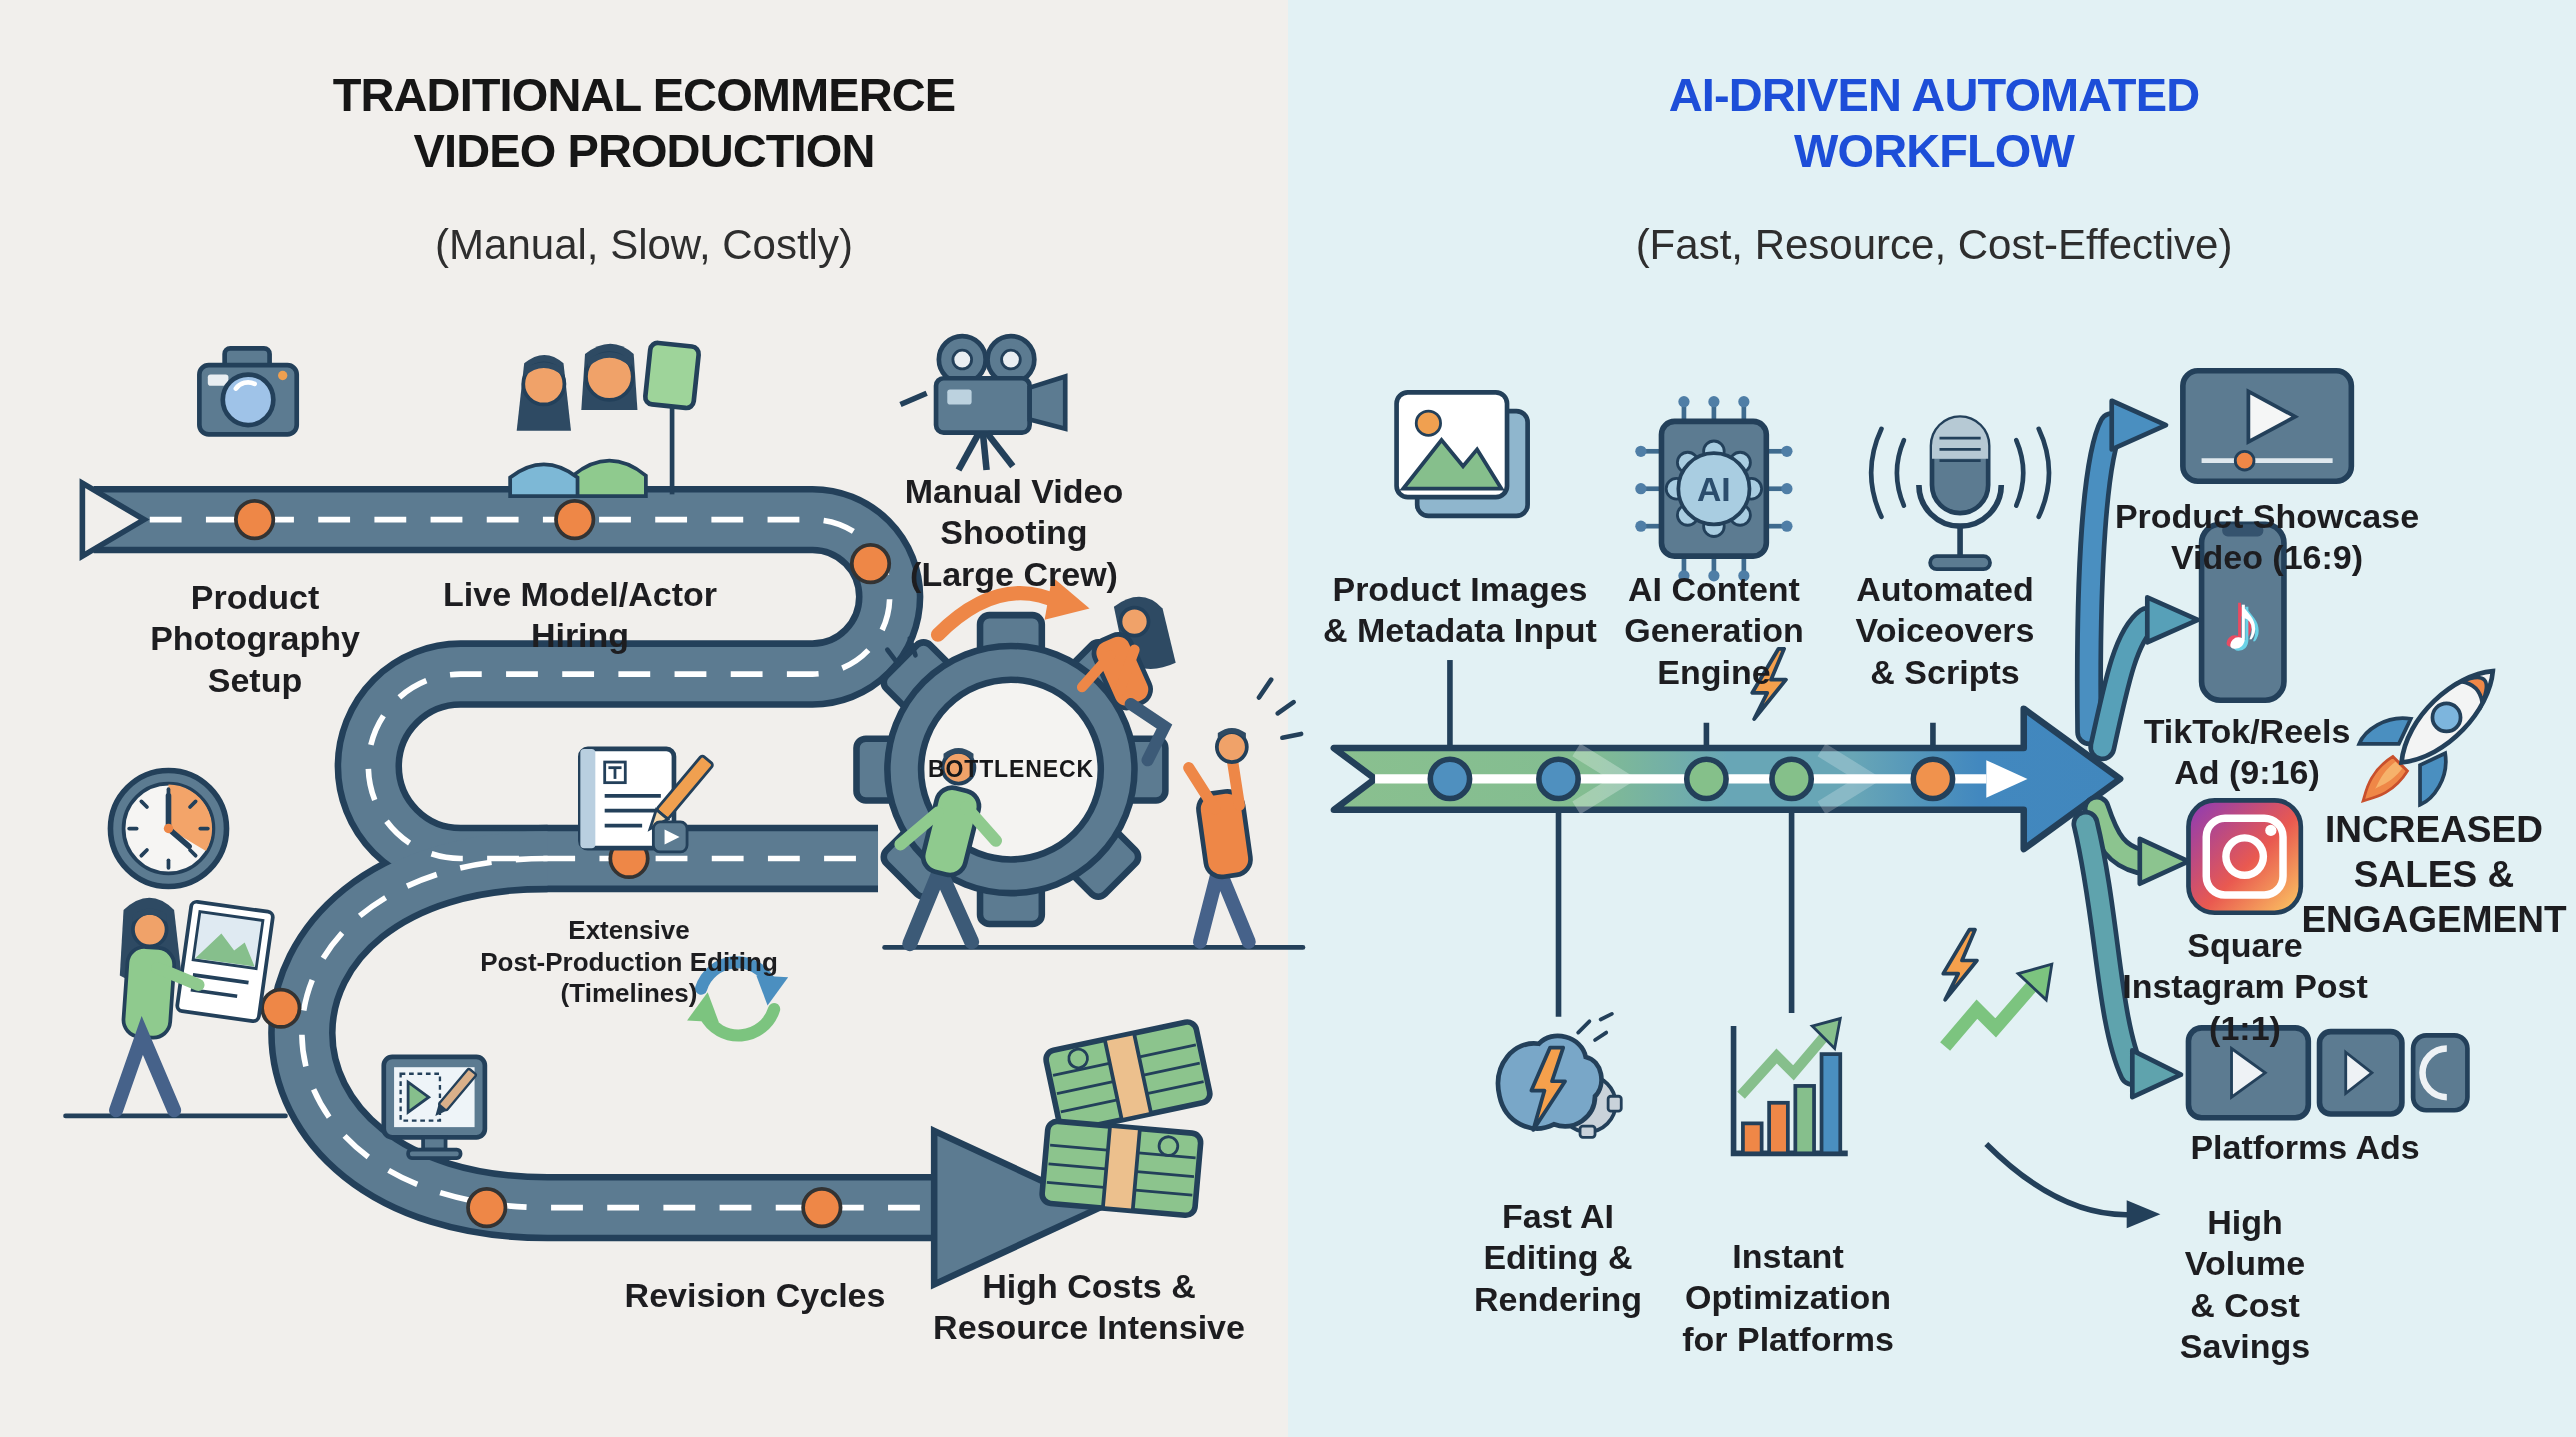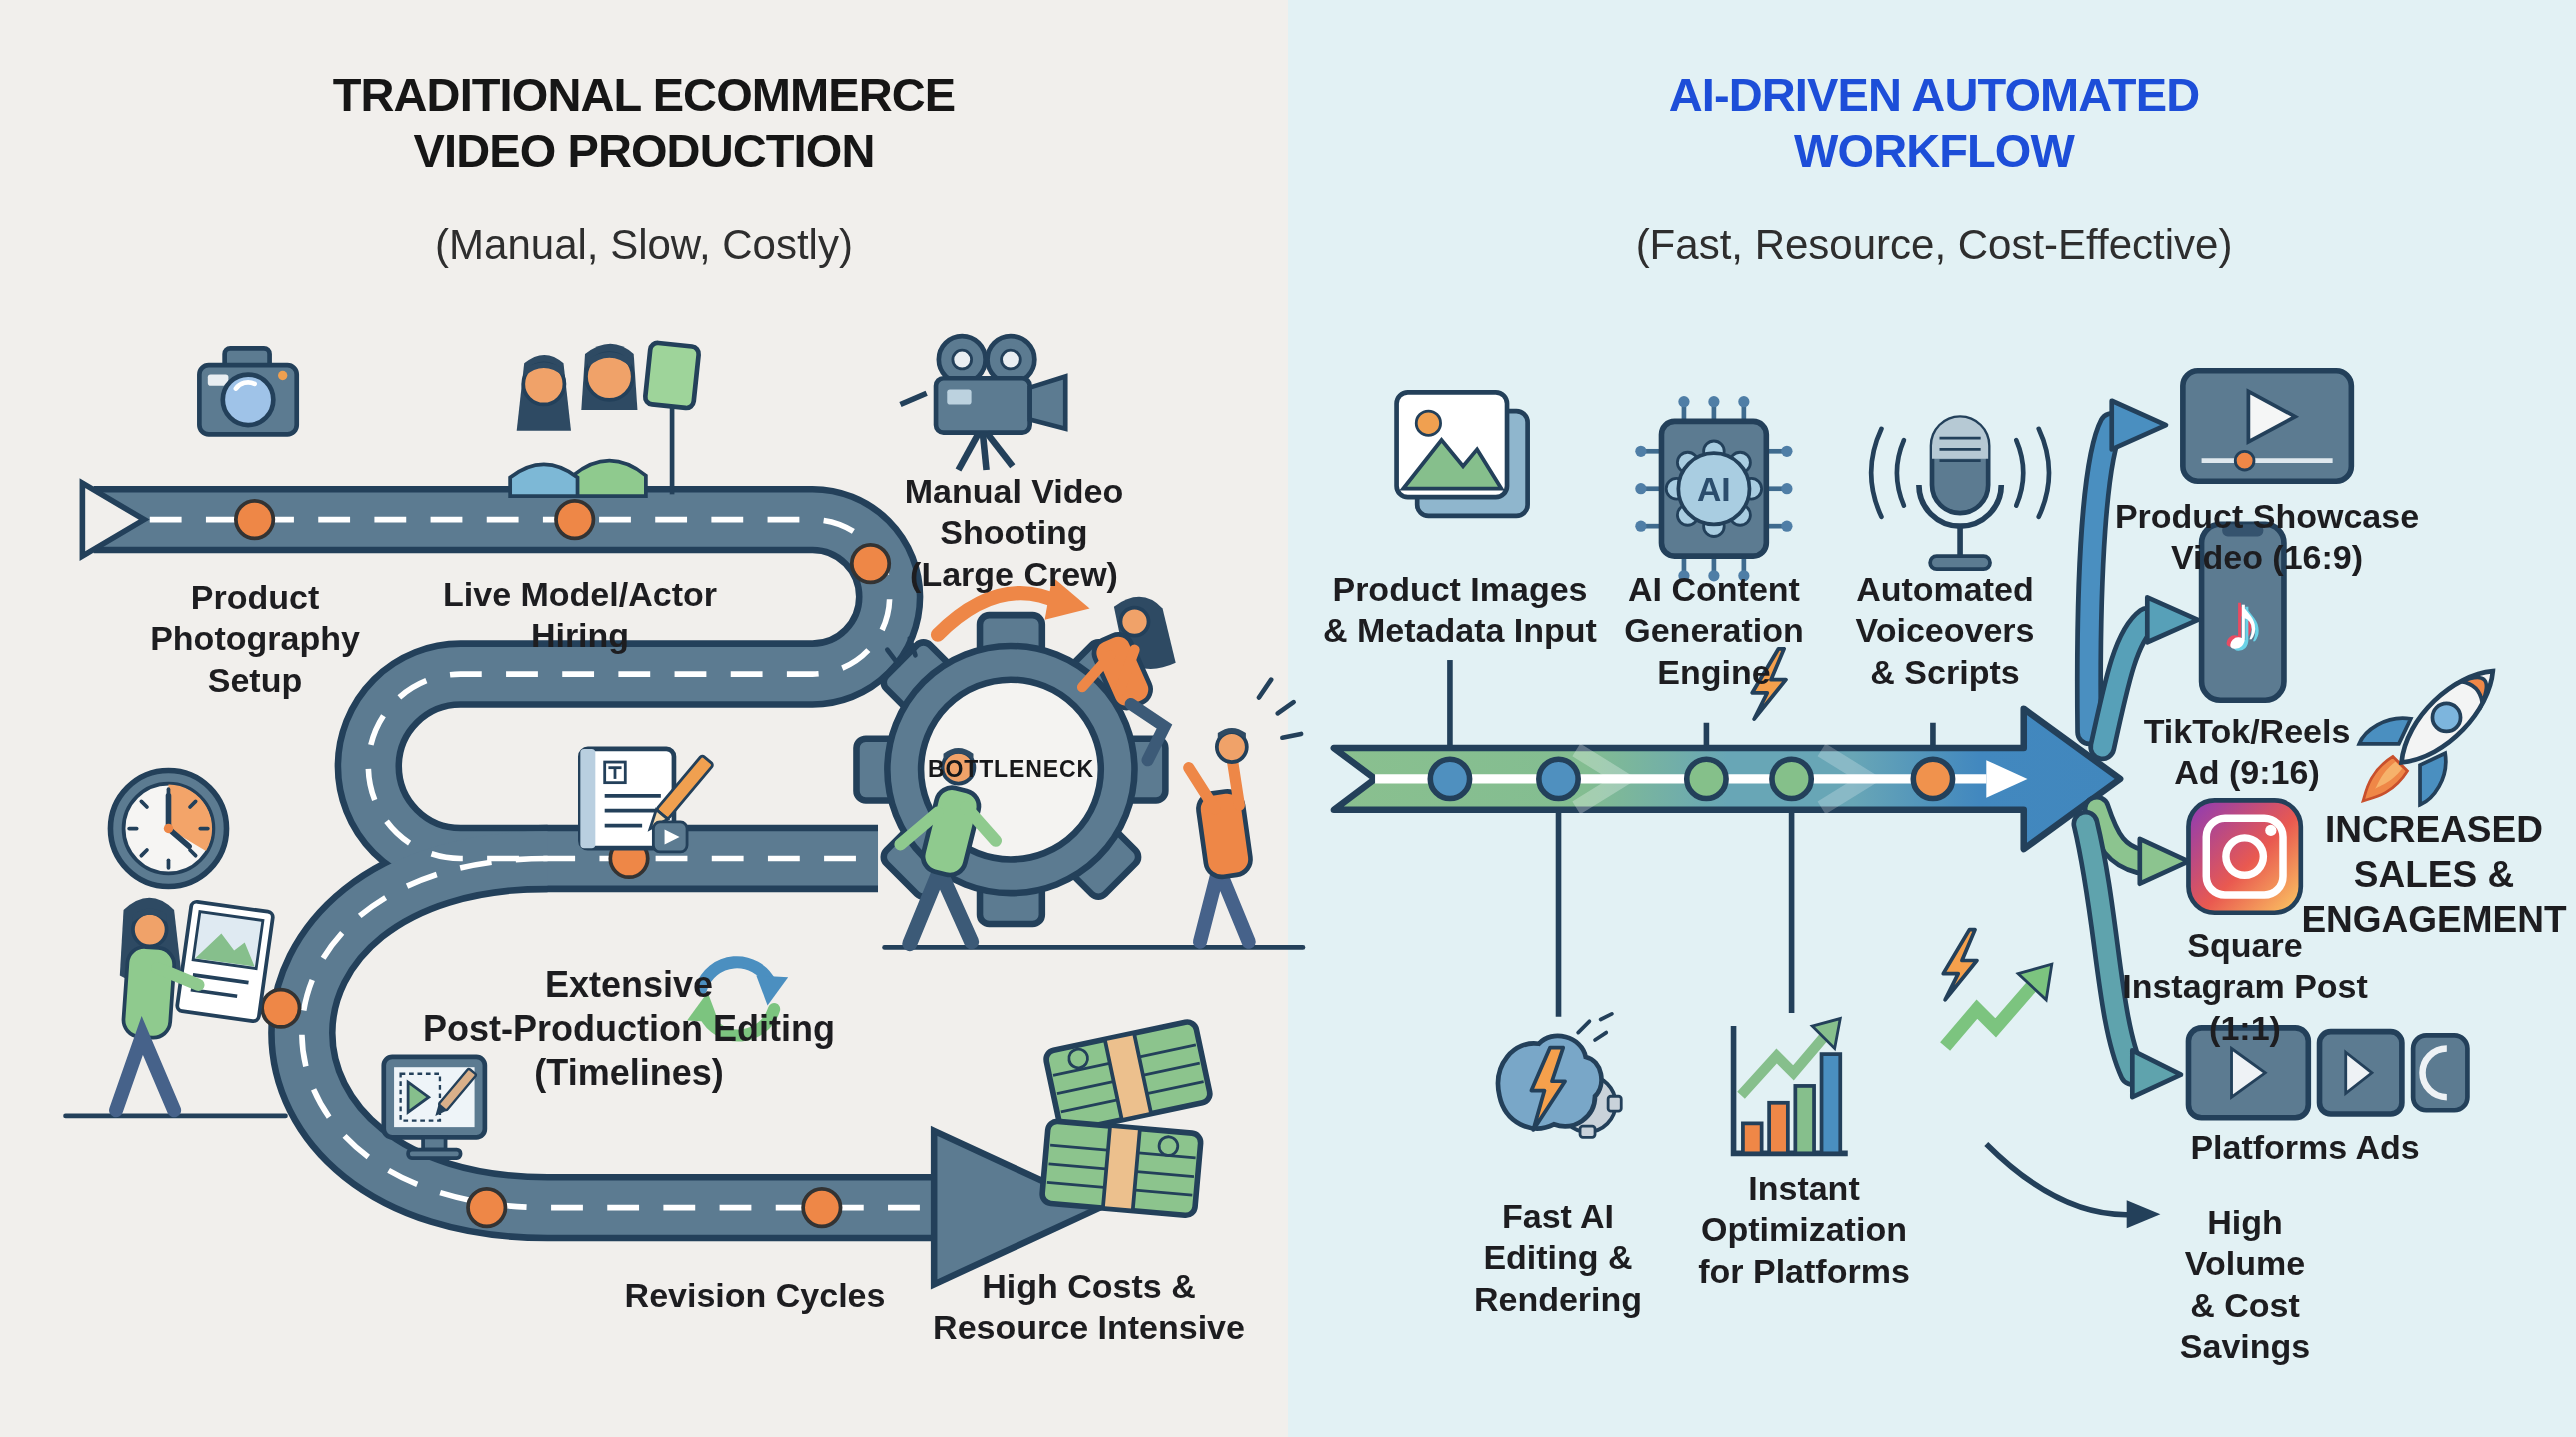--- a/index.html
+++ b/index.html
@@ -2,21 +2,21 @@
 <html style="font-size:15px"><head>
 <meta charset="utf-8">
 <style>
   html,body{margin:0;padding:0;}
   body{width:2576px;height:1438px;overflow:hidden;font-family:"Liberation Sans",sans-serif;}
   #stage{position:relative;width:2576px;height:1438px;background:#f1efec;}
   #right-bg{position:absolute;left:1288px;top:0;width:1288px;height:1438px;background:#e2f1f4;}
   svg#art{position:absolute;left:0;top:0;width:2576px;height:1438px;}
   .lbl{position:absolute;transform:translateX(-50%);text-align:center;white-space:pre-line;
        font-weight:bold;color:#1d1d20;font-size:34px;line-height:1.22;}
-  .lbl-small{font-size:36px;margin-top:48px;}
+  .lbl-small{font-size:26px;}
   .title{position:absolute;transform:translateX(-50%);text-align:center;white-space:pre-line;
        font-weight:800;font-size:47px;line-height:1.2;letter-spacing:-0.9px;}
   .title-left{color:#161616;}
   .title-right{color:#1d4ed8;}
   .subtitle{position:absolute;transform:translateX(-50%);
        font-weight:500;font-size:42px;color:#2e2e2e;}
   .bottleneck{position:absolute;transform:translate(-50%,-50%);font-weight:800;font-size:23px;
        color:#17181a;letter-spacing:0.9px;white-space:nowrap;}
   .sales{font-size:37px;font-weight:800;}
 </style>
@@ -455,21 +455,21 @@
 &amp; Metadata Input</div>
   <div class="lbl" style="left:1714px;top:569px;">AI Content
 Generation
 Engine</div>
   <div class="lbl" style="left:1945px;top:569px;">Automated
 Voiceovers
 &amp; Scripts</div>
   <div class="lbl" style="left:1558px;top:1196px;">Fast AI
 Editing &amp;
 Rendering</div>
-  <div class="lbl" style="left:1788px;top:1168px;margin-left:16px;">Instant
+  <div class="lbl" style="left:1788px;top:1236px;">Instant
 Optimization
 for Platforms</div>
 
   <div class="lbl" style="left:2267px;top:496px;">Product Showcase
 Video (16:9)</div>
   <div class="lbl" style="left:2247px;top:711px;">TikTok/Reels
 Ad (9:16)</div>
   <div class="lbl" style="left:2245px;top:925px;">Square
 Instagram Post
 (1:1)</div>

